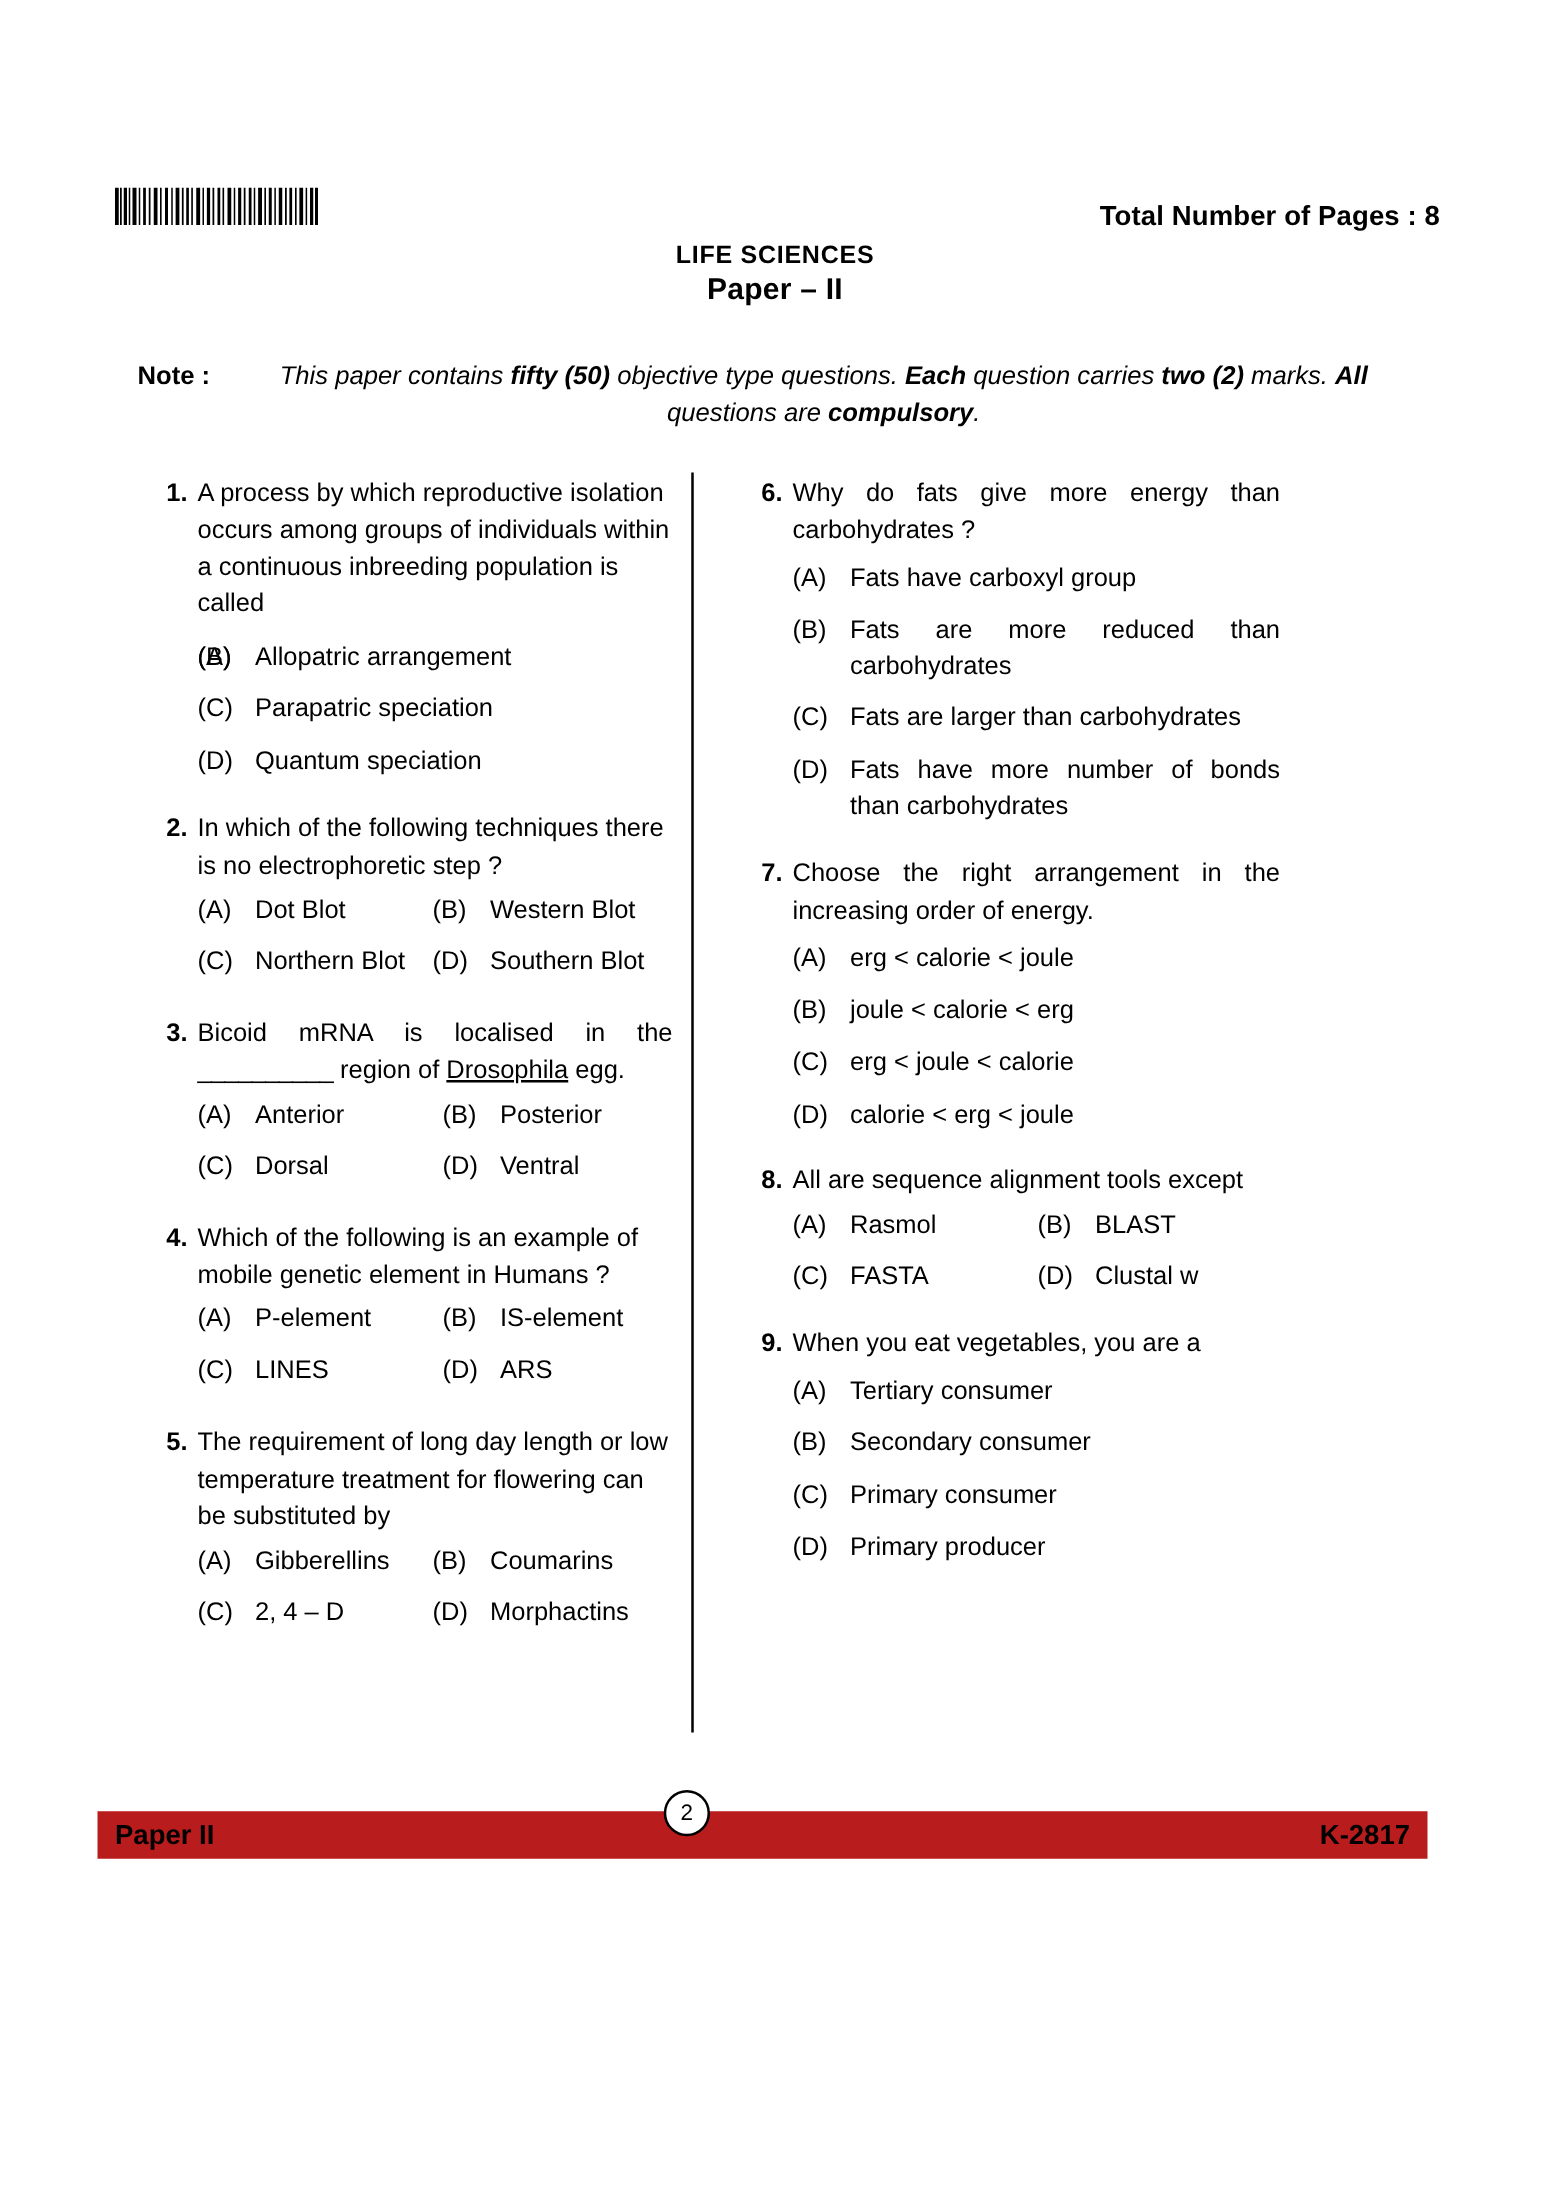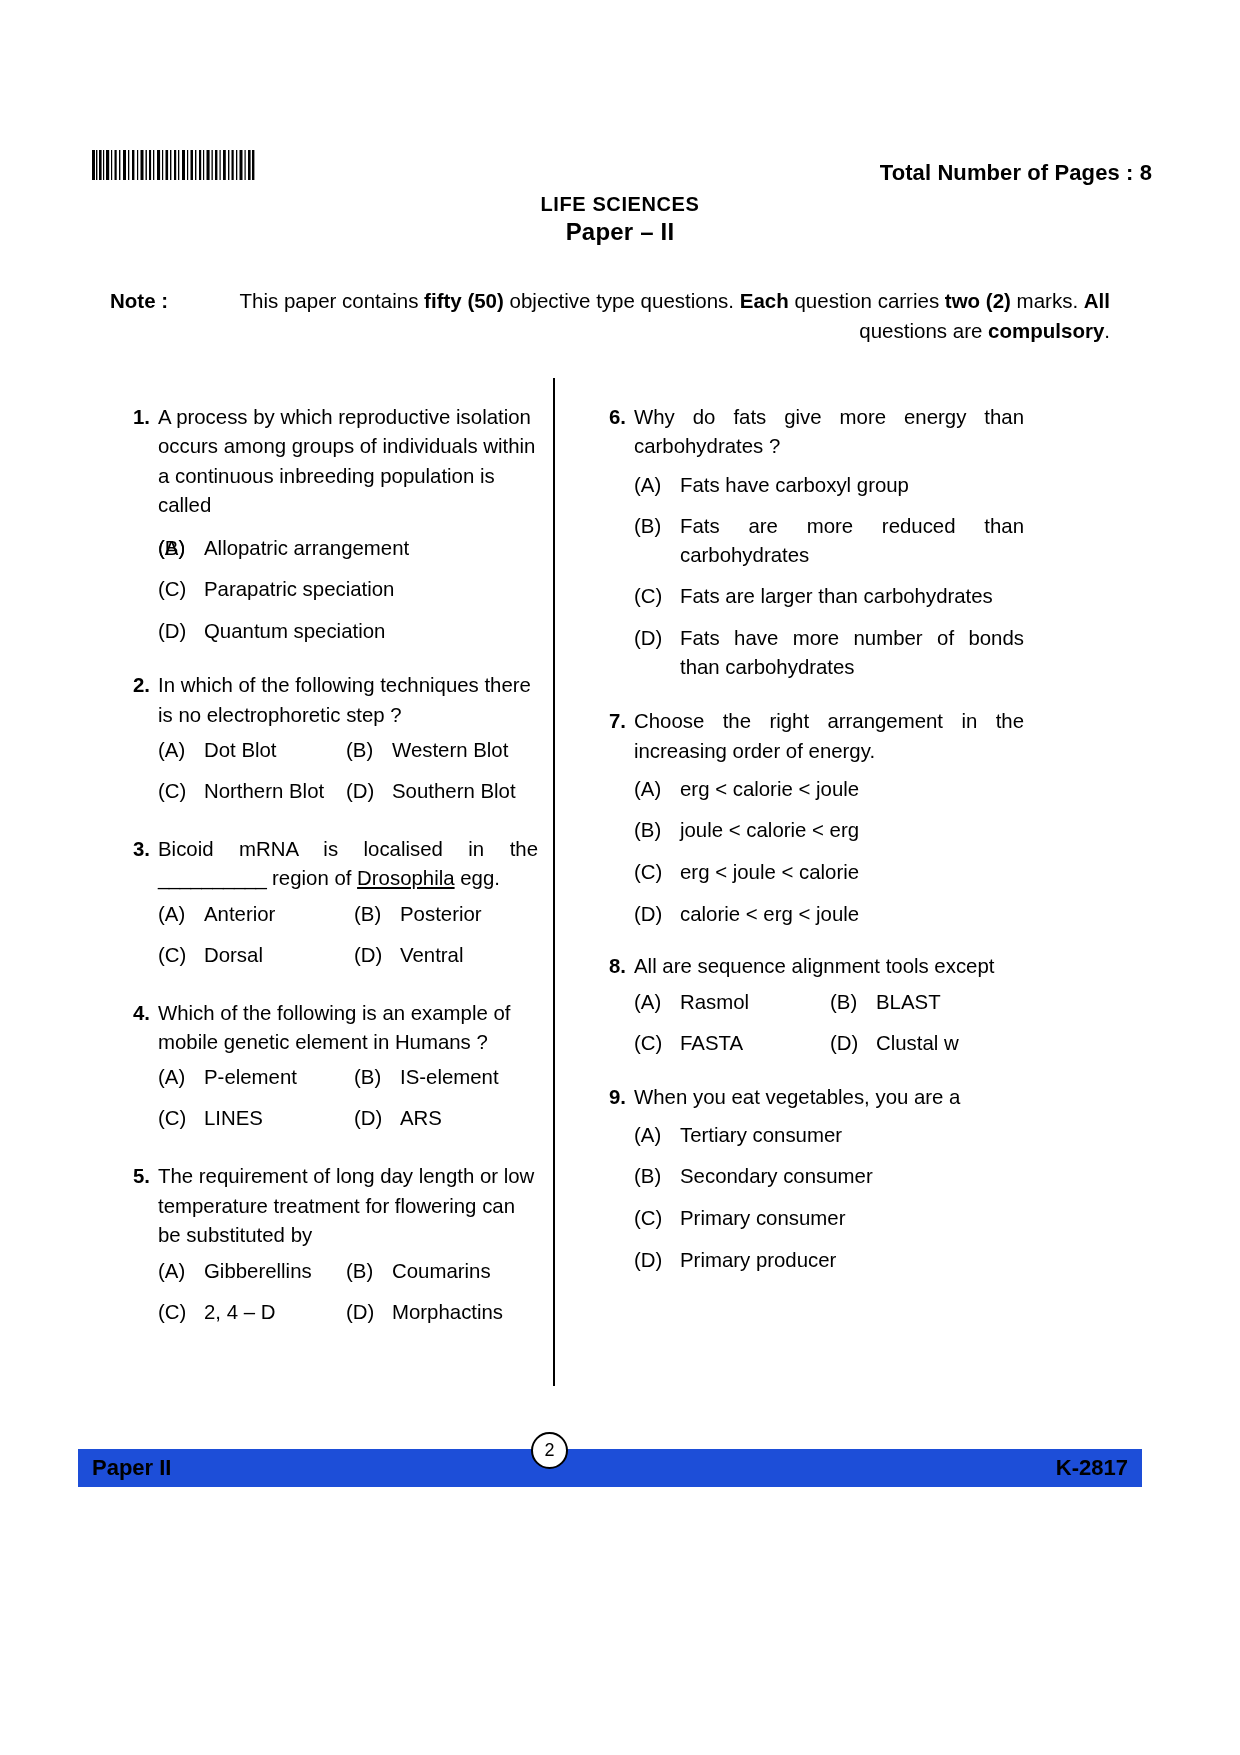--- a/index.html
+++ b/index.html
@@ -80,21 +80,22 @@
   }
   .note-label {
     position: absolute;
     left: 0;
     top: 0;
     font-weight: bold;
     white-space: nowrap;
   }
   .note-text {
     margin-left: 98px;
-    text-align: right;
+    text-align: center;
+    font-style: italic;
   }
   .note-text b { font-weight: bold; }
 
   
   .divider {
     position: absolute;
     left: 553px;
     top: 378px;
     width: 2.2px;
     height: 1008px;
@@ -118,21 +119,21 @@
     line-height: 1.44;
   }
   .q-num {
     position: absolute;
     left: 0;
     top: 0;
     font-weight: bold;
     width: 32px;
     text-align: right;
   }
-  .q-text { display: block; margin-top: 22px; }
+  .q-text { display: block; }
   .q-text.justify { text-align: justify; text-align-last: left; }
   .q-text u { text-decoration: underline; }
   .blank { letter-spacing: -0.5px; }
 
   .opts {
     margin-top: 9px;
     padding-left: 40px;
   }
   
   .opt {
@@ -167,21 +168,21 @@
   .opt-cell .opt-key { width: 42px; }
   .cell-a { left: 0; }
 
   
   .footer {
     position: absolute;
     left: 78px;
     top: 1449px;
     width: 1064px;
     height: 38px;
-    background: #1d4ed8;
+    background: #b91c1c;
   }
   .footer-left {
     position: absolute;
     left: 14px;
     top: 6px;
     font-size: 22px;
     font-weight: bold;
   }
   .footer-right {
     position: absolute;

